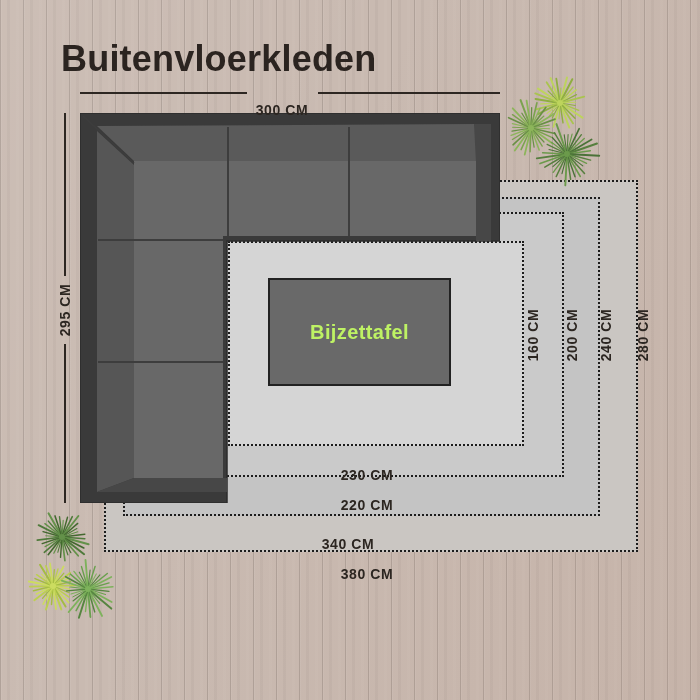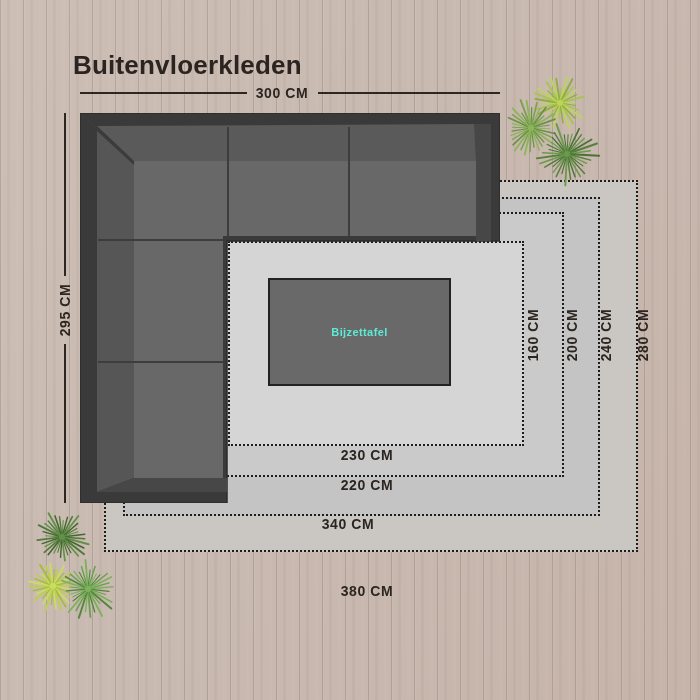--- a/index.html
+++ b/index.html
@@ -19,57 +19,57 @@
         rgba(0,0,0,0.00) 2px,  rgba(0,0,0,0.00) 7px,
         rgba(0,0,0,0.03) 7px,  rgba(0,0,0,0.03) 10px,
         rgba(0,0,0,0.00) 10px, rgba(0,0,0,0.00) 16px,
         rgba(255,255,255,0.03) 16px, rgba(255,255,255,0.03) 19px,
         rgba(0,0,0,0.00) 19px, rgba(0,0,0,0.00) 23px),
       repeating-linear-gradient(90deg,
         #ab9c93 0px, #ab9c93 1px,
         rgba(0,0,0,0.0) 1px, rgba(0,0,0,0.0) 23px);
   }
   .title{
-    position:absolute; left:61px; top:38px; margin:12px;
-    font-size:26px; font-weight:700; letter-spacing:0.2px; color:#2b2420;
+    position:absolute; left:61px; top:38px; margin:0;
+    font-size:36px; font-weight:700; letter-spacing:0.2px; color:#2b2420;
   }
   
   .rug{ position:absolute; box-sizing:border-box; border:2px dotted #1c1c1c; }
   .rug-380{ left:104px; top:180px; width:534px; height:372px; background:#cac6c2; }
   .rug-340{ left:123px; top:197px; width:477px; height:319px; background:#c4c4c4; }
   .rug-290{ left:168px; top:212px; width:396px; height:265px; background:#cacaca; }
   .rug-230{ left:228px; top:241px; width:296px; height:205px; background:#d5d5d5; }
   
   .lbl{
     position:absolute; font-size:14px; font-weight:700; letter-spacing:0.6px;
     color:#2c2621; white-space:nowrap; z-index:6;
   }
-  .lbl-b{ transform:translateX(-50%); }
+  .lbl-b{ transform:translateX(-50%);margin-top:20px; }
   .lbl-r{ transform:translate(-50%,-50%) rotate(-90deg); }
-  .w380{ left:367px; top:583px; } .w340{ left:348px; top:516px; }
+  .w380{ left:367px; top:546px; } .w340{ left:348px; top:516px; }
   .w290{ left:367px; top:477px; } .w230{ left:367px; top:447px; }
   .h280{ left:643px; top:335px; } .h240{ left:606px; top:335px; }
   .h200{ left:572px; top:335px; } .h160{ left:533px; top:335px; }
   
   .dline{ position:absolute; background:#2d2722; z-index:6; }
   .dh{ height:2px; top:92px; }
   .dh1{ left:80px; width:167px; } .dh2{ left:318px; width:182px; }
   .dv{ width:2px; left:64px; }
   .dv1{ top:113px; height:163px; } .dv2{ top:344px; height:159px; }
-  .dim-lbl-h{ left:282px; top:93px; transform:translate(-50%,-50%); }
+  .dim-lbl-h{ left:282px; top:110px; transform:translate(-50%,-50%); }
   .dim-lbl-v{ left:65px; top:310px; transform:translate(-50%,-50%) rotate(-90deg); }
   
   .sofa{ position:absolute; left:80px; top:113px; z-index:5; }
   .side-table{
     position:absolute; left:268px; top:278px; width:183px; height:108px;
     box-sizing:border-box; background:#696969; border:2px solid #222222; z-index:5;
     display:flex; align-items:center; justify-content:center;
   }
   .side-table span{
-    font-size:11px; font-weight:700; letter-spacing:0.4px; color:#5eead4;
+    font-size:20px; font-weight:700; letter-spacing:0.4px; color:#bef264;
   }
   .plants{ position:absolute; left:0; top:0; z-index:7; pointer-events:none; }
 </style>
 </head>
 <body>
 
 <div class="stage">
 
   <div class="deck"></div>
 

